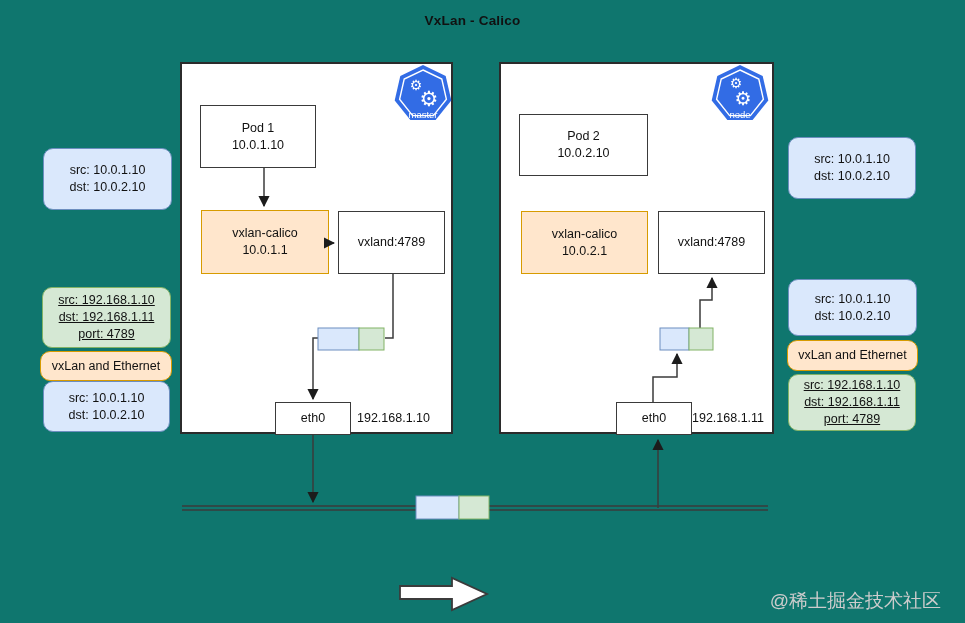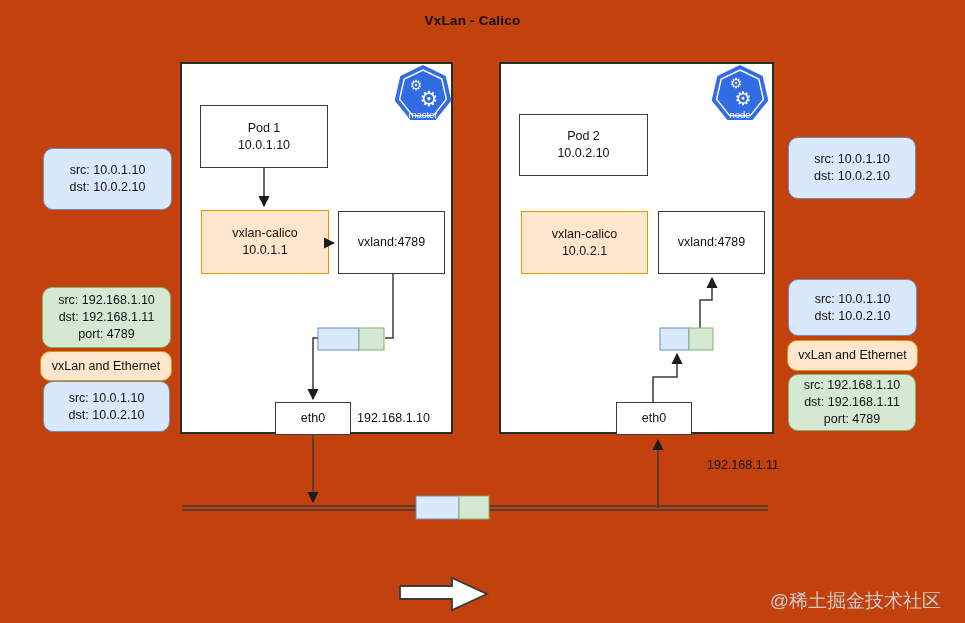--- a/index.html
+++ b/index.html
@@ -10,52 +10,52 @@
     --box-blue-border:#6c8ebf;
     --box-green-fill:#d5e8d4;
     --box-green-border:#82b366;
     --line:#3b3b3b;
     --ink:#111111;
     --watermark:#cccccc;
   }
   *{margin:0;padding:0;box-sizing:border-box;}
   html,body{background:#ffffff;}
   body{font-family:"Liberation Sans", sans-serif;color:var(--ink);}
-  .canvas{position:relative;width:965px;height:623px;background:#c2410c;overflow:hidden;}
+  .canvas{position:relative;width:965px;height:623px;background:#0f766e;overflow:hidden;}
 
   .title{position:absolute;top:13px;left:0;width:945px;text-align:center;
          font-size:13.5px;font-weight:bold;letter-spacing:.2px;}
 
   .node-box{position:absolute;border:2px solid #2b2b2b;background:#ffffff;}
   .node-master{left:180px;top:62px;width:273px;height:372px;}
   .node-worker{left:499px;top:62px;width:275px;height:372px;}
 
   .cell{position:absolute;display:flex;flex-direction:column;align-items:center;
         justify-content:center;text-align:center;font-size:12.5px;line-height:17px;
         background:#ffffff;border:1.5px solid #3a3a3a;}
   .cell.orange{background:var(--box-orange-fill);border:1.5px solid var(--box-orange-border);border-radius:0;}
 
-  .pod-left   {left:200px;top:105px;width:128px;height:63px;text-align:center;}
+  .pod-left   {left:200px;top:105px;width:116px;height:63px;text-align:center;}
   .pod-right  {left:519px;top:106px;width:129px;height:62px;margin-top:8px;}
   .vxlan-left {left:201px;top:210px;width:128px;height:64px;}
   .vxlan-right{left:521px;top:211px;width:127px;height:63px;}
   .vxland-left {left:338px;top:211px;width:107px;height:63px;}
   .vxland-right{left:658px;top:211px;width:107px;height:63px;}
   .eth-left {left:275px;top:402px;width:76px;height:33px;z-index:4;}
   .eth-right{left:616px;top:402px;width:76px;height:33px;z-index:4;}
 
   .hostip{position:absolute;font-size:12.5px;z-index:4;}
   .hostip-left {left:357px;top:411px;text-align:right;}
-  .hostip-right{left:707px;top:411px;margin-top:47px;}
+  .hostip-right{left:692px;top:411px;}
 
   .annot{position:absolute;display:flex;flex-direction:column;align-items:center;
          justify-content:center;text-align:center;font-size:12.5px;line-height:17px;
          border-radius:10px;z-index:3;}
   .annot.blue  {background:var(--box-blue-fill); border:1.5px solid var(--box-blue-border);}
-  .annot.green {background:var(--box-green-fill);border:1.5px solid var(--box-green-border);}
+  .annot.green {background:var(--box-green-fill);border:1.5px solid var(--box-green-border);text-decoration:underline;}
   .annot.orange{background:var(--box-orange-fill);border:1.5px solid var(--box-orange-border);}
 
   .an-l-top   {left:43px; top:148px;width:129px;height:62px;}
   .an-l-green {left:42px; top:287px;width:129px;height:61px;}
   .an-l-orange{left:40px; top:351px;width:132px;height:30px;}
   .an-l-blue2 {left:43px; top:381px;width:127px;height:51px;}
   .an-r-top   {left:788px;top:137px;width:128px;height:62px;}
   .an-r-blue2 {left:788px;top:279px;width:129px;height:57px;}
   .an-r-orange{left:787px;top:340px;width:131px;height:31px;}
   .an-r-green {left:788px;top:374px;width:128px;height:57px;}

